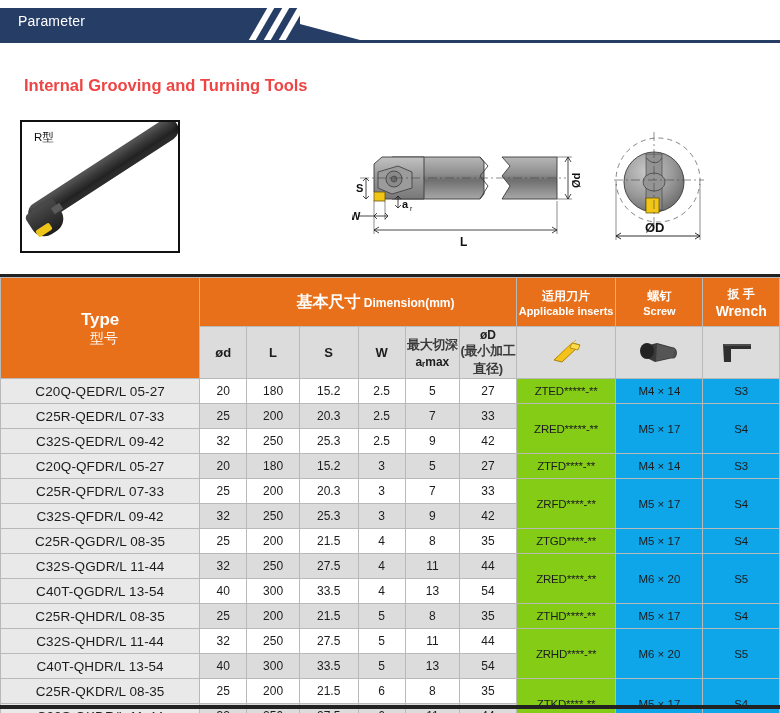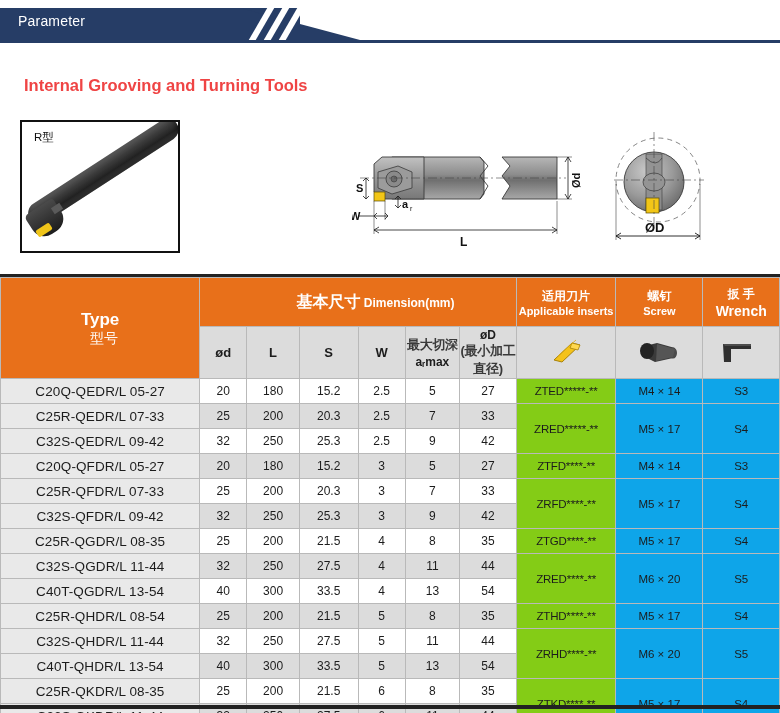--- a/index.html
+++ b/index.html
@@ -483,21 +483,21 @@
       <tr>
         <td class="type-cell">C40T-QGDR/L 13-54</td>
         <td class="num stripe-off">40</td>
         <td class="num stripe-off">300</td>
         <td class="num stripe-off">33.5</td>
         <td class="num stripe-off">4</td>
         <td class="num stripe-off">13</td>
         <td class="num stripe-off">54</td>
       </tr>
       <tr class="grp-top">
-        <td class="type-cell">C25R-QHDR/L 08-54</td>
+        <td class="type-cell">C25R-QHDR/L 08-35</td>
         <td class="num stripe-on">25</td>
         <td class="num stripe-on">200</td>
         <td class="num stripe-on">21.5</td>
         <td class="num stripe-on">5</td>
         <td class="num stripe-on">8</td>
         <td class="num stripe-on">35</td>
         <td class="insert" rowspan="1">ZTHD****-**</td>
         <td class="screw" rowspan="1">M5 × 17</td>
         <td class="wrench" rowspan="1">S4</td>
       </tr>

